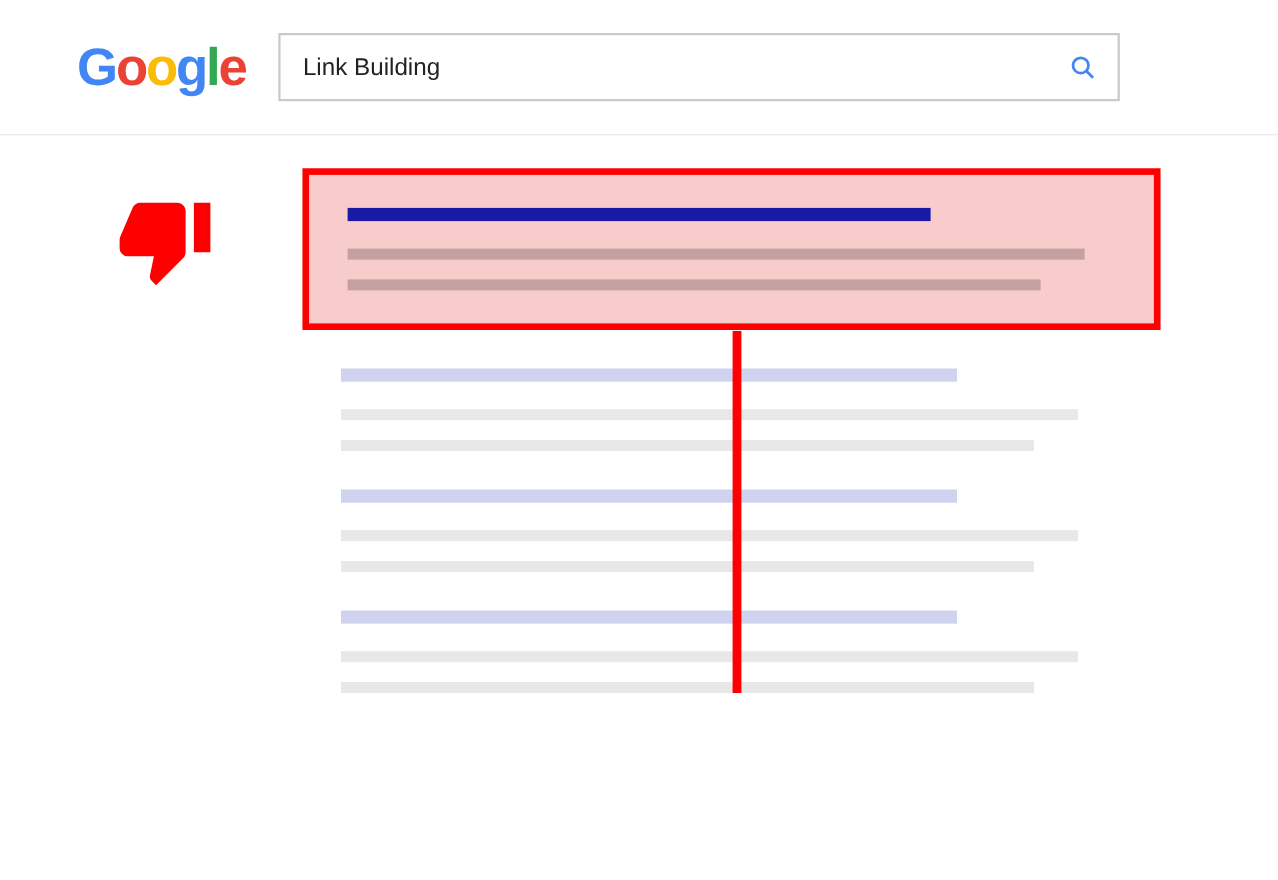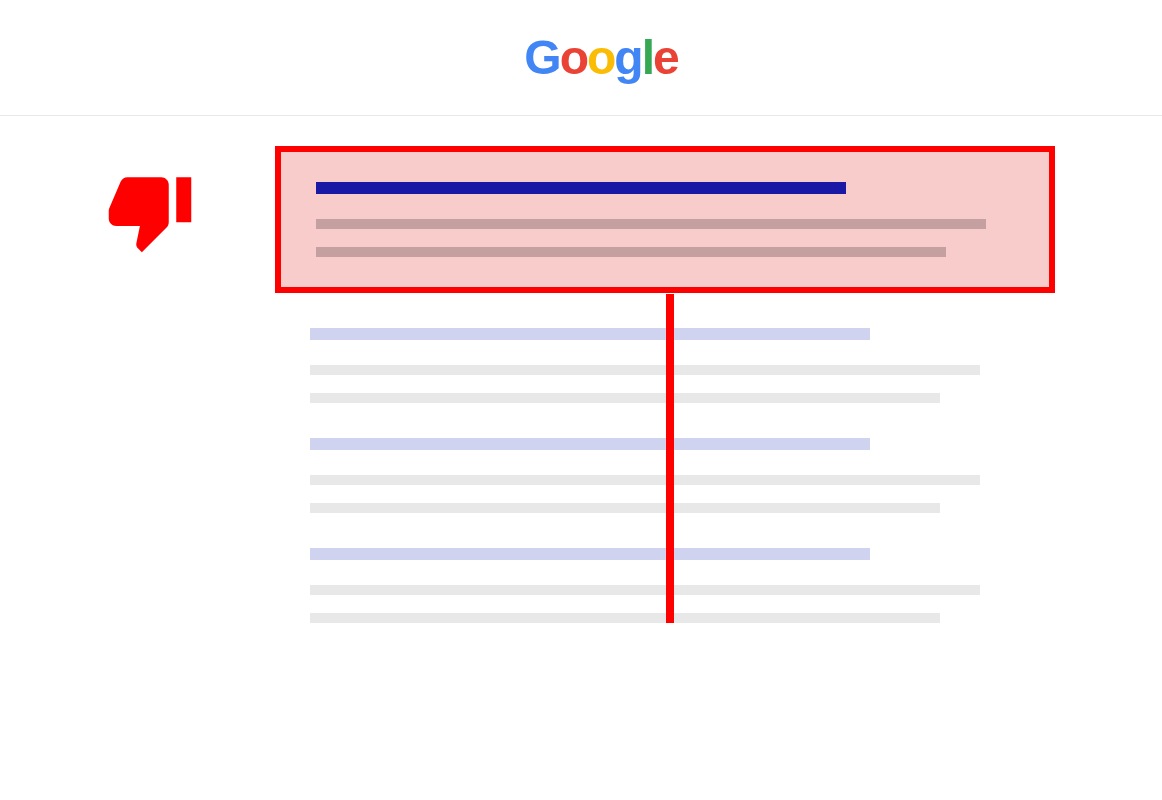--- a/index.html
+++ b/index.html
@@ -3,21 +3,20 @@
 <meta charset="utf-8">
 <style>
   * { box-sizing: border-box; margin: 0; padding: 0; }
   body { font-family: Arial, Helvetica, sans-serif; background: #fff; width: 1162px; }
 
   .header {
     display: flex;
     align-items: center;
     padding: 30px 0 30px 70px;
     border-bottom: 1px solid #e8e8e8;
-    flex-direction: column;
   }
 
   .logo {
     font-size: 48px;
     font-weight: 600;
     letter-spacing: -2px;
     margin-right: 30px;
     font-family: "Product Sans", Arial, sans-serif;
   }
   .logo .g1 { color: #4285F4; }
@@ -108,20 +107,29 @@
     pointer-events: none;
   }
 </style>
 </head>
 <body>
 
 <div class="header">
   <div class="logo">
     <span class="g1">G</span><span class="o1">o</span><span class="o2">o</span><span class="g2">g</span><span class="l">l</span><span class="e">e</span>
   </div>
+  <div class="search-box">
+    <input class="search-input" value="Link Building" style="">
+    <span class="search-icon-wrap">
+      <svg width="24" height="24" viewBox="0 0 24 24" fill="none" stroke="#4285F4" stroke-width="2.5" stroke-linecap="round">
+        <circle cx="10.5" cy="10.5" r="7"></circle>
+        <line x1="21" y1="21" x2="15.6" y2="15.6"></line>
+      </svg>
+    </span>
+  </div>
 </div>
 
 <div class="results-area">
 
   <div class="thumbs-down">
     <svg width="90" height="90" viewBox="0 0 24 24" fill="#ff0000">
       <path d="M15 3H6c-.83 0-1.54.5-1.84 1.22l-3.02 7.05c-.09.23-.14.47-.14.73v2c0 1.1.9 2 2 2h6.31l-.95 4.57-.03.32c0 .41.17.79.44 1.06L9.83 23l6.59-6.59c.36-.36.58-.86.58-1.41V5c0-1.1-.9-2-2-2zm4 0v12h4V3h-4z"></path>
     </svg>
   </div>
 

